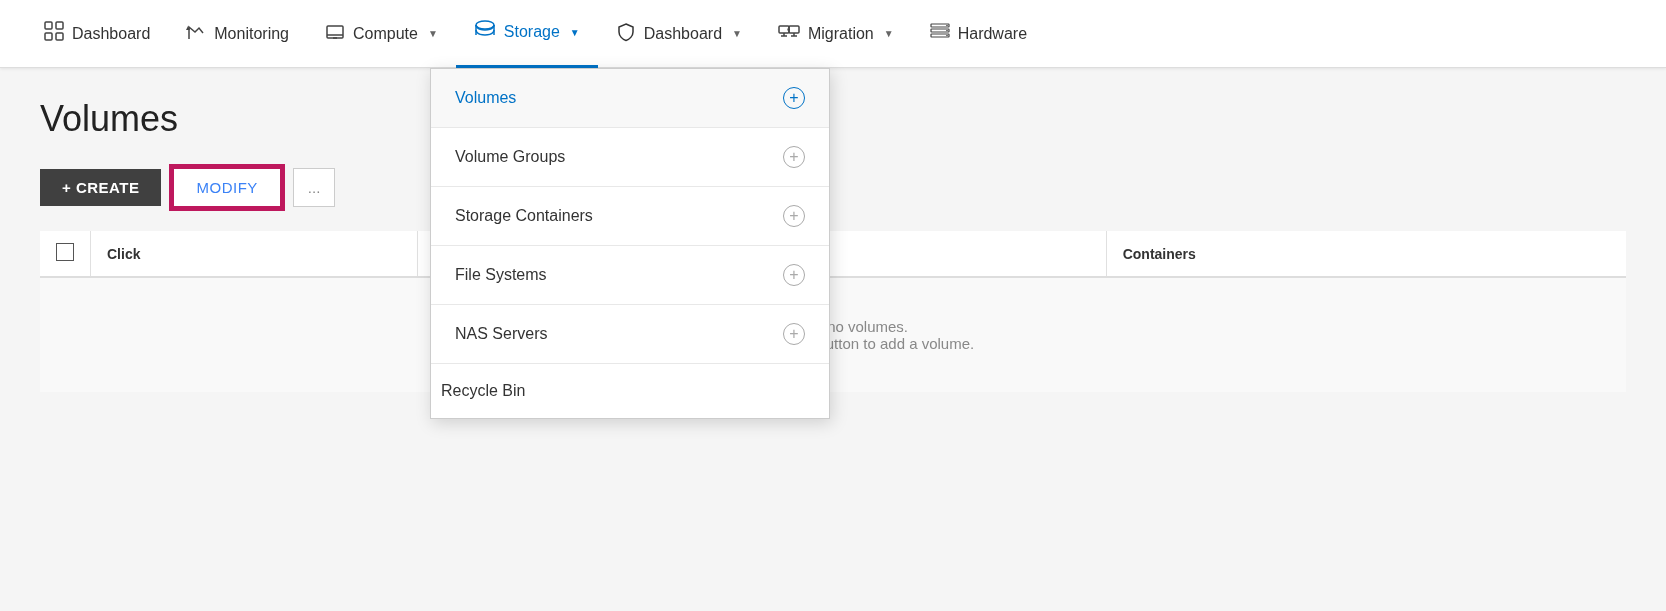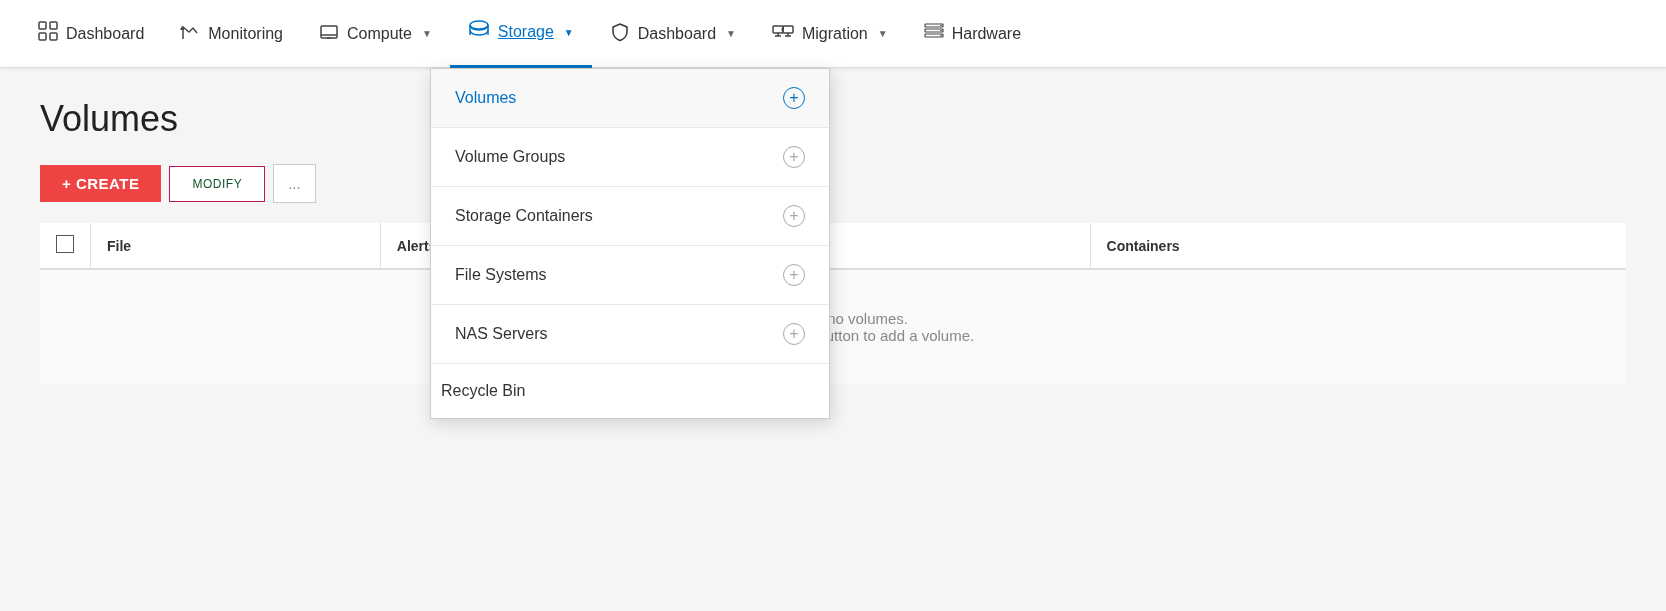--- a/index.html
+++ b/index.html
@@ -11,21 +11,21 @@
       overflow: hidden;
     }
 
     
     .navbar {
       background: #ffffff;
       border-bottom: 1px solid #ddd;
       height: 68px;
       display: flex;
       align-items: center;
-      padding: 0 20px;
+      padding: 0 26px;
       gap: 0;
       position: relative;
       z-index: 100;
       box-shadow: 0 1px 3px rgba(0,0,0,0.08);
     }
 
     .nav-item {
       display: flex;
       align-items: center;
       gap: 8px;
@@ -69,39 +69,39 @@
     }
 
     .toolbar {
       display: flex;
       align-items: center;
       gap: 8px;
       margin-bottom: 20px;
     }
 
     .btn-create {
-      background: #ef4444;
+      background: #404040;
       color: white;
       border: none;
       padding: 10px 22px;
       font-size: 15px;
       font-weight: 600;
       cursor: pointer;
       display: flex;
       align-items: center;
       gap: 6px;
       letter-spacing: 0.5px;
     }
 
     .btn-modify {
       background: #fff;
-      color: #14532d;
-      border: 1px solid #be185d;
+      color: #3b82f6;
+      border: 5px solid #be185d;
       padding: 10px 22px;
-      font-size: 12px;
+      font-size: 15px;
       cursor: pointer;
       letter-spacing: 0.5px;
     }
 
     .btn-other {
       background: #fff;
       color: #888;
       border: 1px solid #ccc;
       padding: 10px 14px;
       font-size: 15px;
@@ -245,21 +245,21 @@
   <div class="nav-item active">
     <span>
       <svg width="22" height="20" viewBox="0 0 22 20" fill="none">
         <ellipse cx="11" cy="5" rx="9" ry="4" stroke="#0072c6" stroke-width="1.5"></ellipse>
         <path d="M2 5 C2 5 2 10 11 10 C20 10 20 5 20 5" stroke="#0072c6" stroke-width="1.5" fill="none"></path>
         <path d="M2 10 C2 10 2 15 11 15 C20 15 20 10 20 10" stroke="#0072c6" stroke-width="1.5" fill="none"></path>
         <line x1="2" y1="5" x2="2" y2="15" stroke="#0072c6" stroke-width="1.5"></line>
         <line x1="20" y1="5" x2="20" y2="15" stroke="#0072c6" stroke-width="1.5"></line>
       </svg>
     </span>
-    <span style="color:#0072c6;font-weight:500;text-decoration:underline;">Storage</span>
+    <span style="color:#0072c6;font-weight:500;">Storage</span>
     <span class="chevron" style="color:#0072c6;">▼</span>
   </div>
 
   <div class="nav-item">
     <span>
       <svg width="20" height="20" viewBox="0 0 20 20" fill="none">
         <path d="M10 2 L17 5 L17 10 C17 14 13.5 17.5 10 18.5 C6.5 17.5 3 14 3 10 L3 5 Z" stroke="#333" stroke-width="1.5" fill="none"></path>
       </svg>
     </span>
     <span>Dashboard</span>
@@ -329,21 +329,21 @@
     <button class="btn-modify">MODIFY</button>
     <button class="btn-other">...</button>
   </div>
 
   <table class="data-table">
     <thead>
       <tr>
         <th class="col-checkbox">
           <span class="checkbox-cell"></span>
         </th>
-        <th>File</th>
+        <th>Click</th>
         <th>Alerts</th>
         <th>Used</th>
         <th>Containers</th>
       </tr>
     </thead>
     <tbody>
       <tr>
         <td colspan="5" class="empty-state">
           <div>There are no volumes.</div>
           <div>

